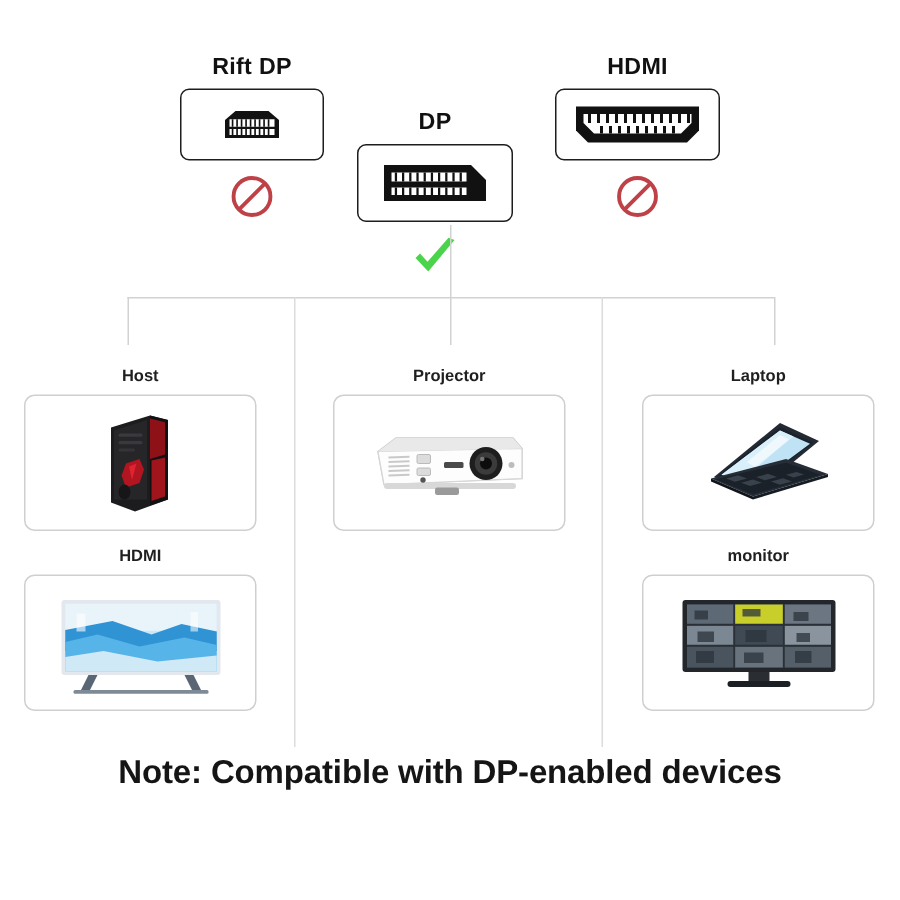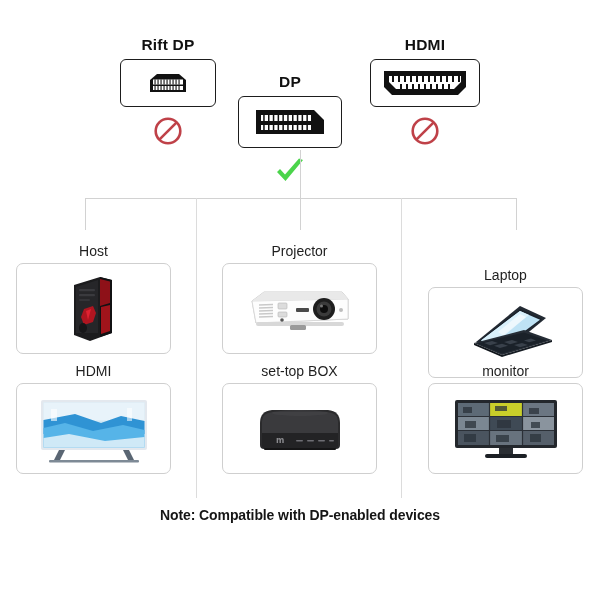--- a/index.html
+++ b/index.html
@@ -37,33 +37,33 @@
   .line{position:absolute;background:#d2d2d2;}
   .v-line{width:1px;}
   .h-line{height:1px;}
 
   
   .divider{position:absolute;width:1px;background:#dcdcdc;top:198px;height:300px;}
 
   
   .cell{position:absolute;}
   .cell-label{
-    font-size:14px;color:#1f1f1f;text-align:center;
+    font-size:11px;color:#1f1f1f;text-align:center;
     line-height:14px;margin-bottom:5px;white-space:nowrap;
-    font-weight:400;
+    font-weight:700;
   }
   .cell-box{
     border:1px solid #cfcfcf;border-radius:7px;background:#fff;
     box-sizing:border-box;display:flex;align-items:center;justify-content:center;
     overflow:hidden;
   }
 
   
   .note{position:absolute;left:0;top:500px;width:600px;text-align:center;}
-  .note-line1{font-size:14px;font-weight:700;color:#151515;line-height:30px;letter-spacing:-.1px;}
+  .note-line1{font-size:22px;font-weight:700;color:#151515;line-height:30px;letter-spacing:-.1px;}
   .note-line2{font-size:17.5px;font-weight:700;color:#c0444c;line-height:26px;letter-spacing:-.1px;}
 
   svg{display:block;}
 </style>
 </head>
 <body>
 
 <div class="stage">
 
   <div class="conn-row">
@@ -249,21 +249,21 @@
           <rect x="32" y="20" width="9" height="6" rx="1" fill="#dcdcdc" stroke="#b5b5b5" stroke-width=".6"></rect>
           <rect x="32" y="29" width="9" height="5" rx="1" fill="#dcdcdc" stroke="#b5b5b5" stroke-width=".6"></rect>
           <circle cx="36" cy="37" r="1.8" fill="#555"></circle>
           <rect x="50" y="25" width="13" height="4" rx="1" fill="#4a4a4a"></rect>
           <circle cx="95" cy="27" r="2" fill="#bdbdbd"></circle>
         </svg>
       </span>
     </div>
   </div>
 
-  <div class="cell" style="left:428px;top:244px;width:155px;margin-top:24px;">
+  <div class="cell" style="left:428px;top:244px;width:155px;">
     <div class="cell-label">Laptop</div>
     <div class="cell-box" style="width:155px;height:91px;">
       <span>
         <svg width="104" height="62" viewBox="0 0 104 62">
           <path d="M22 40 L66 4 L92 16 L48 52 Z" fill="#232a33"></path>
           <path d="M25 39 L66 7 L88 17 L48 48 Z" fill="#1b222b"></path>
           <path d="M27 38.5 L66 9 L86 17.8 L48 46 Z" fill="#bfe3f5"></path>
           <path d="M27 38.5 L66 9 L75 13 L38 42 Z" fill="#d9f0fb"></path>
           <path d="M44 30 L66 12 L72 15 L50 34 Z" fill="#ffffff" opacity=".55"></path>
           <path d="M20 41 L48 53 L98 38 L70 28 Z" fill="#262d36"></path>
@@ -296,41 +296,20 @@
           <rect x="16" y="15" width="6" height="12" fill="#ffffff" opacity=".6"></rect>
           <rect x="92" y="14" width="5" height="13" fill="#ffffff" opacity=".55"></rect>
           <path d="M24 56 L18 68 L24 68 L30 56 Z" fill="#5a6673"></path>
           <path d="M94 56 L100 68 L94 68 L88 56 Z" fill="#5a6673"></path>
           <rect x="14" y="66" width="90" height="2.5" rx="1" fill="#7e8a96"></rect>
         </svg>
       </span>
     </div>
   </div>
 
-  <div class="cell" style="left:222px;top:364px;width:155px;">
-    <div class="cell-label">set-top BOX</div>
-    <div class="cell-box" style="width:155px;height:91px;">
-      <span>
-        <svg width="96" height="56" viewBox="0 0 96 56">
-          <path d="M8 22 Q8 10 20 9 L76 9 Q88 10 88 22 L88 44 Q88 48 84 48 L12 48 Q8 48 8 44 Z" fill="#2b2b2d"></path>
-          <path d="M10 20 Q10 12 21 11 L75 11 Q86 12 86 20 L86 32 L10 32 Z" fill="#3a3a3d"></path>
-          <path d="M10 32 L86 32 L86 44 Q86 47 83 47 L13 47 Q10 47 10 44 Z" fill="#232325"></path>
-          <ellipse cx="48" cy="12" rx="28" ry="3" fill="#46464a" opacity=".5"></ellipse>
-          <text x="24" y="42" font-family="DejaVu Sans, sans-serif" font-size="8" font-weight="700" fill="#8a8a8e">m</text>
-          <g fill="#6e6e74">
-            <rect x="44" y="39" width="7" height="1.6" rx=".8"></rect>
-            <rect x="55" y="39" width="7" height="1.6" rx=".8"></rect>
-            <rect x="66" y="39" width="7" height="1.6" rx=".8"></rect>
-            <rect x="77" y="39" width="5" height="1.6" rx=".8"></rect>
-          </g>
-          <rect x="12" y="47" width="72" height="2" rx="1" fill="#151516"></rect>
-        </svg>
-      </span>
-    </div>
-  </div>
 
   <div class="cell" style="left:428px;top:364px;width:155px;">
     <div class="cell-label">monitor</div>
     <div class="cell-box" style="width:155px;height:91px;">
       <span>
         <svg width="110" height="66" viewBox="0 0 110 66">
           <rect x="4" y="4" width="102" height="48" rx="2" fill="#23272c"></rect>
           <rect x="7" y="7" width="96" height="42" fill="#39434d"></rect>
           <g>
             <rect x="7" y="7" width="31" height="13" fill="#5d6a76"></rect>

